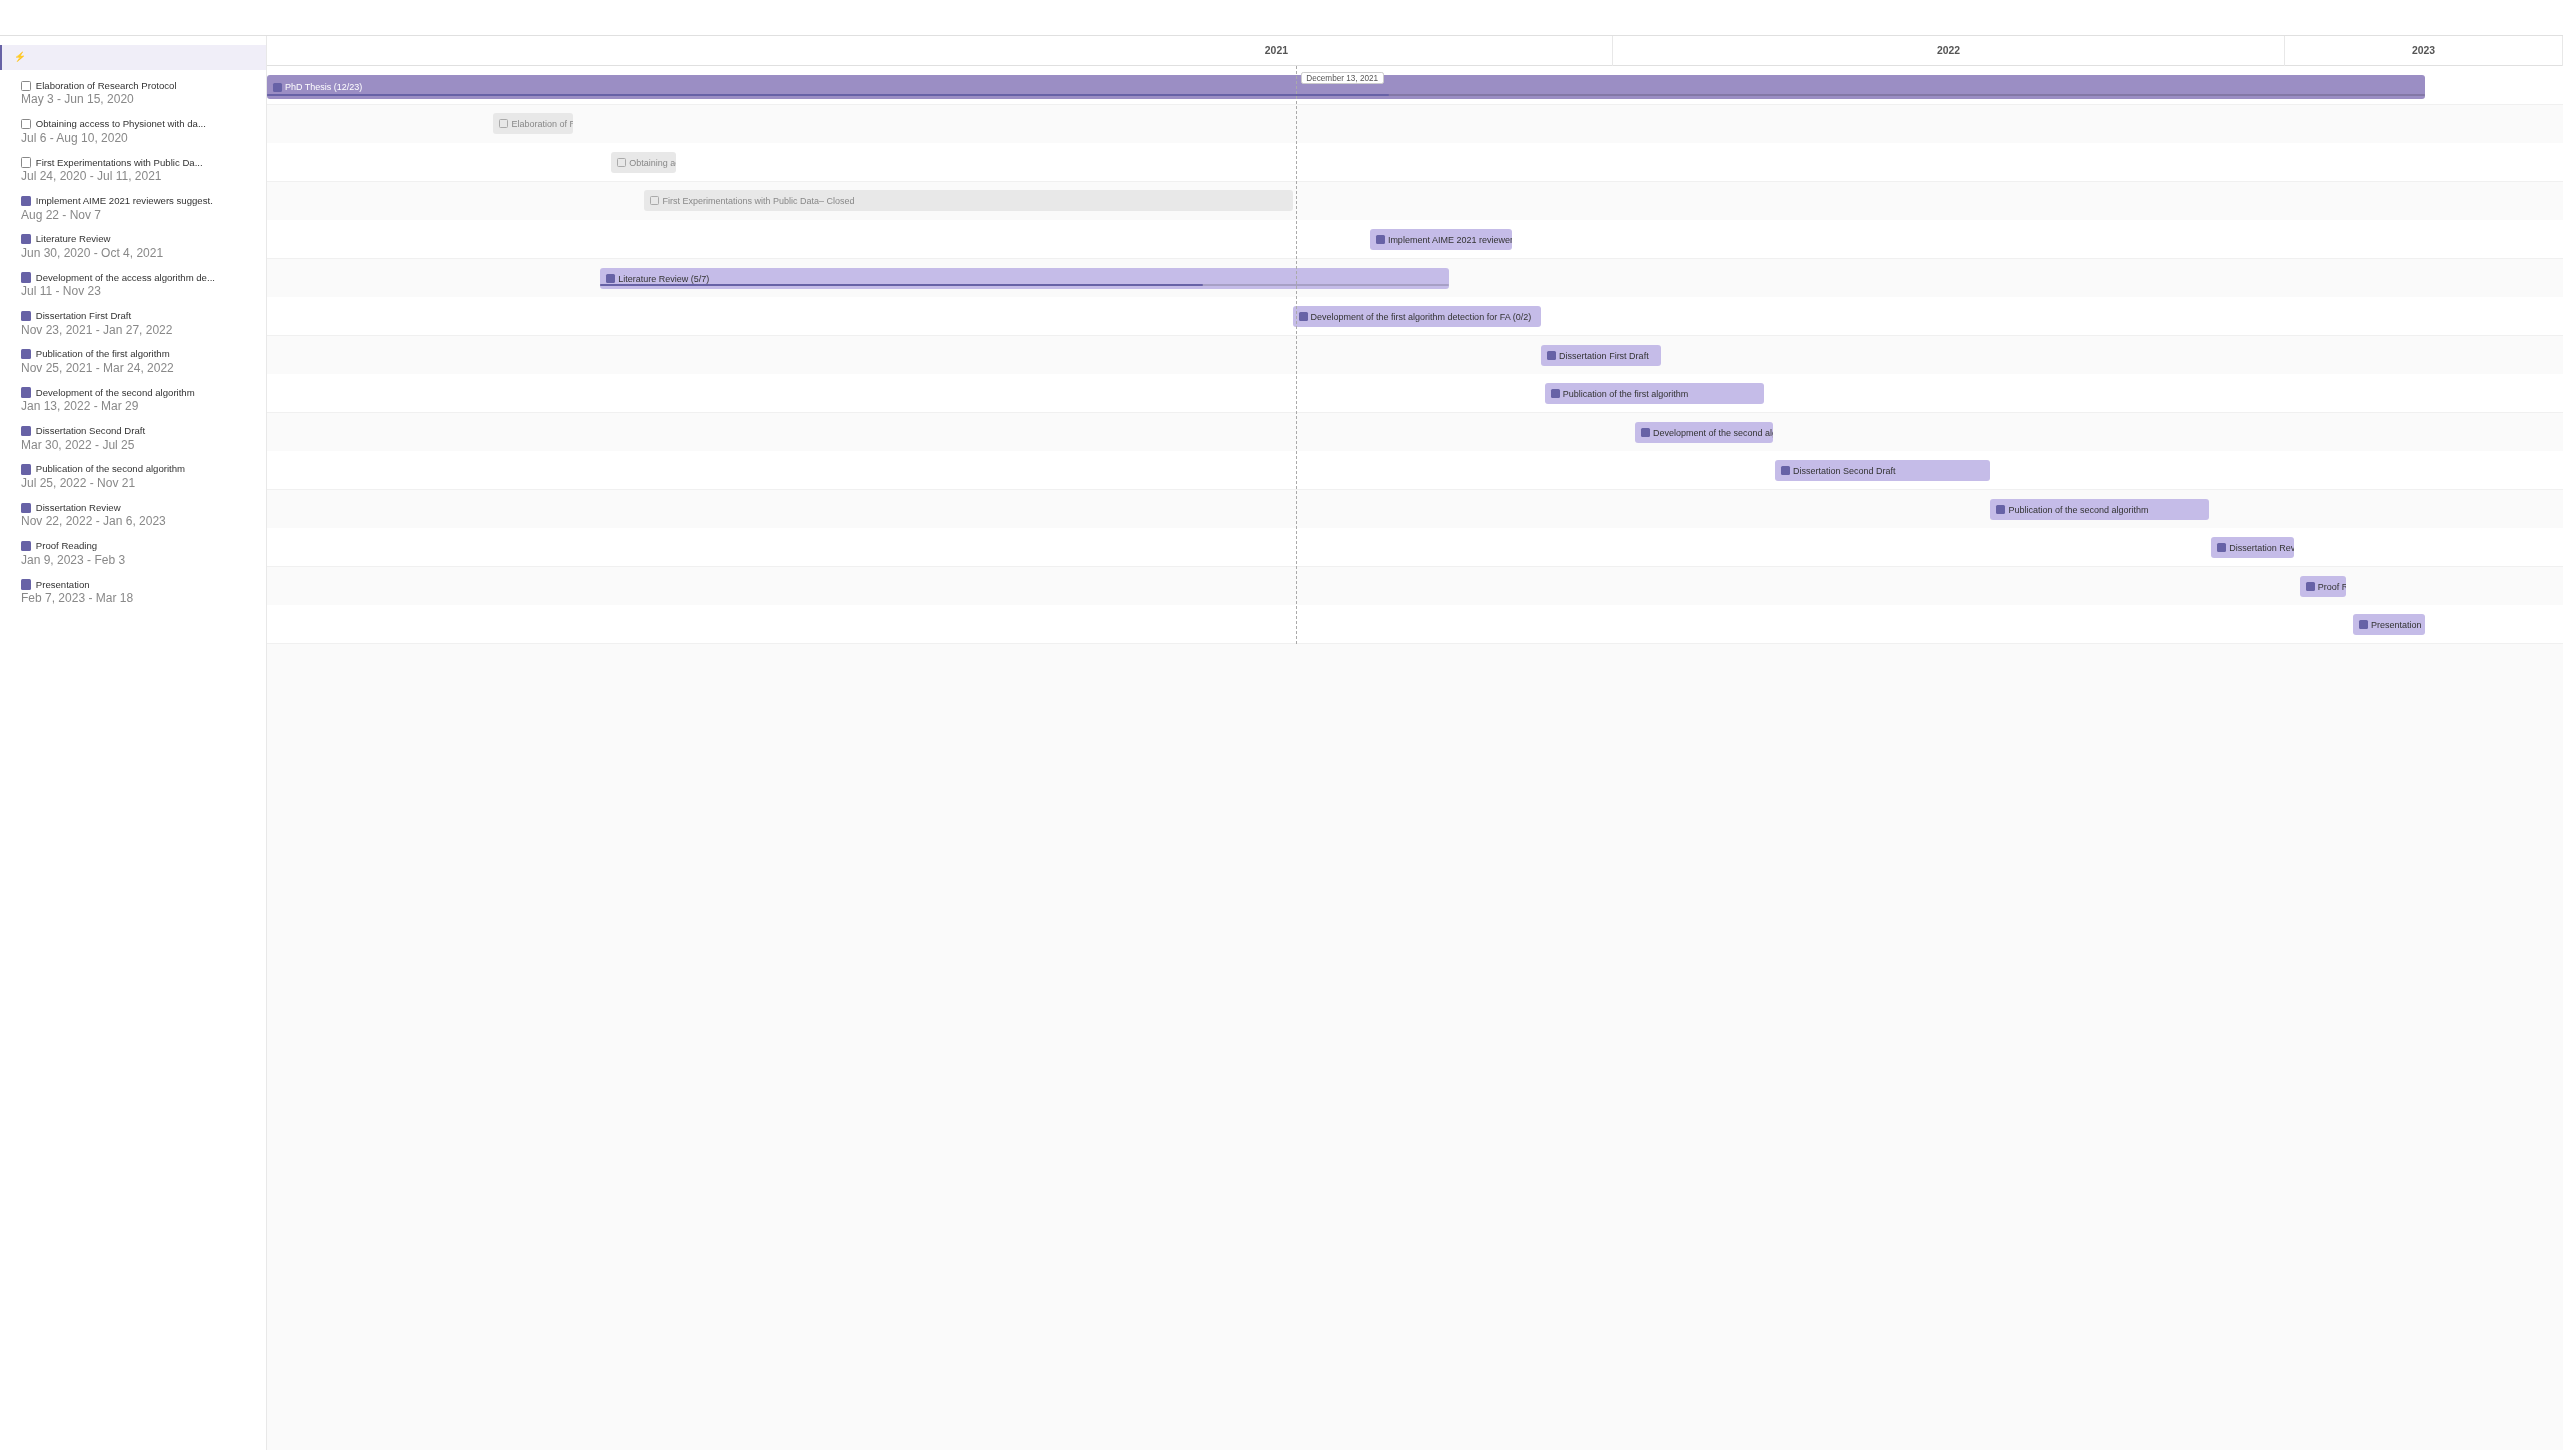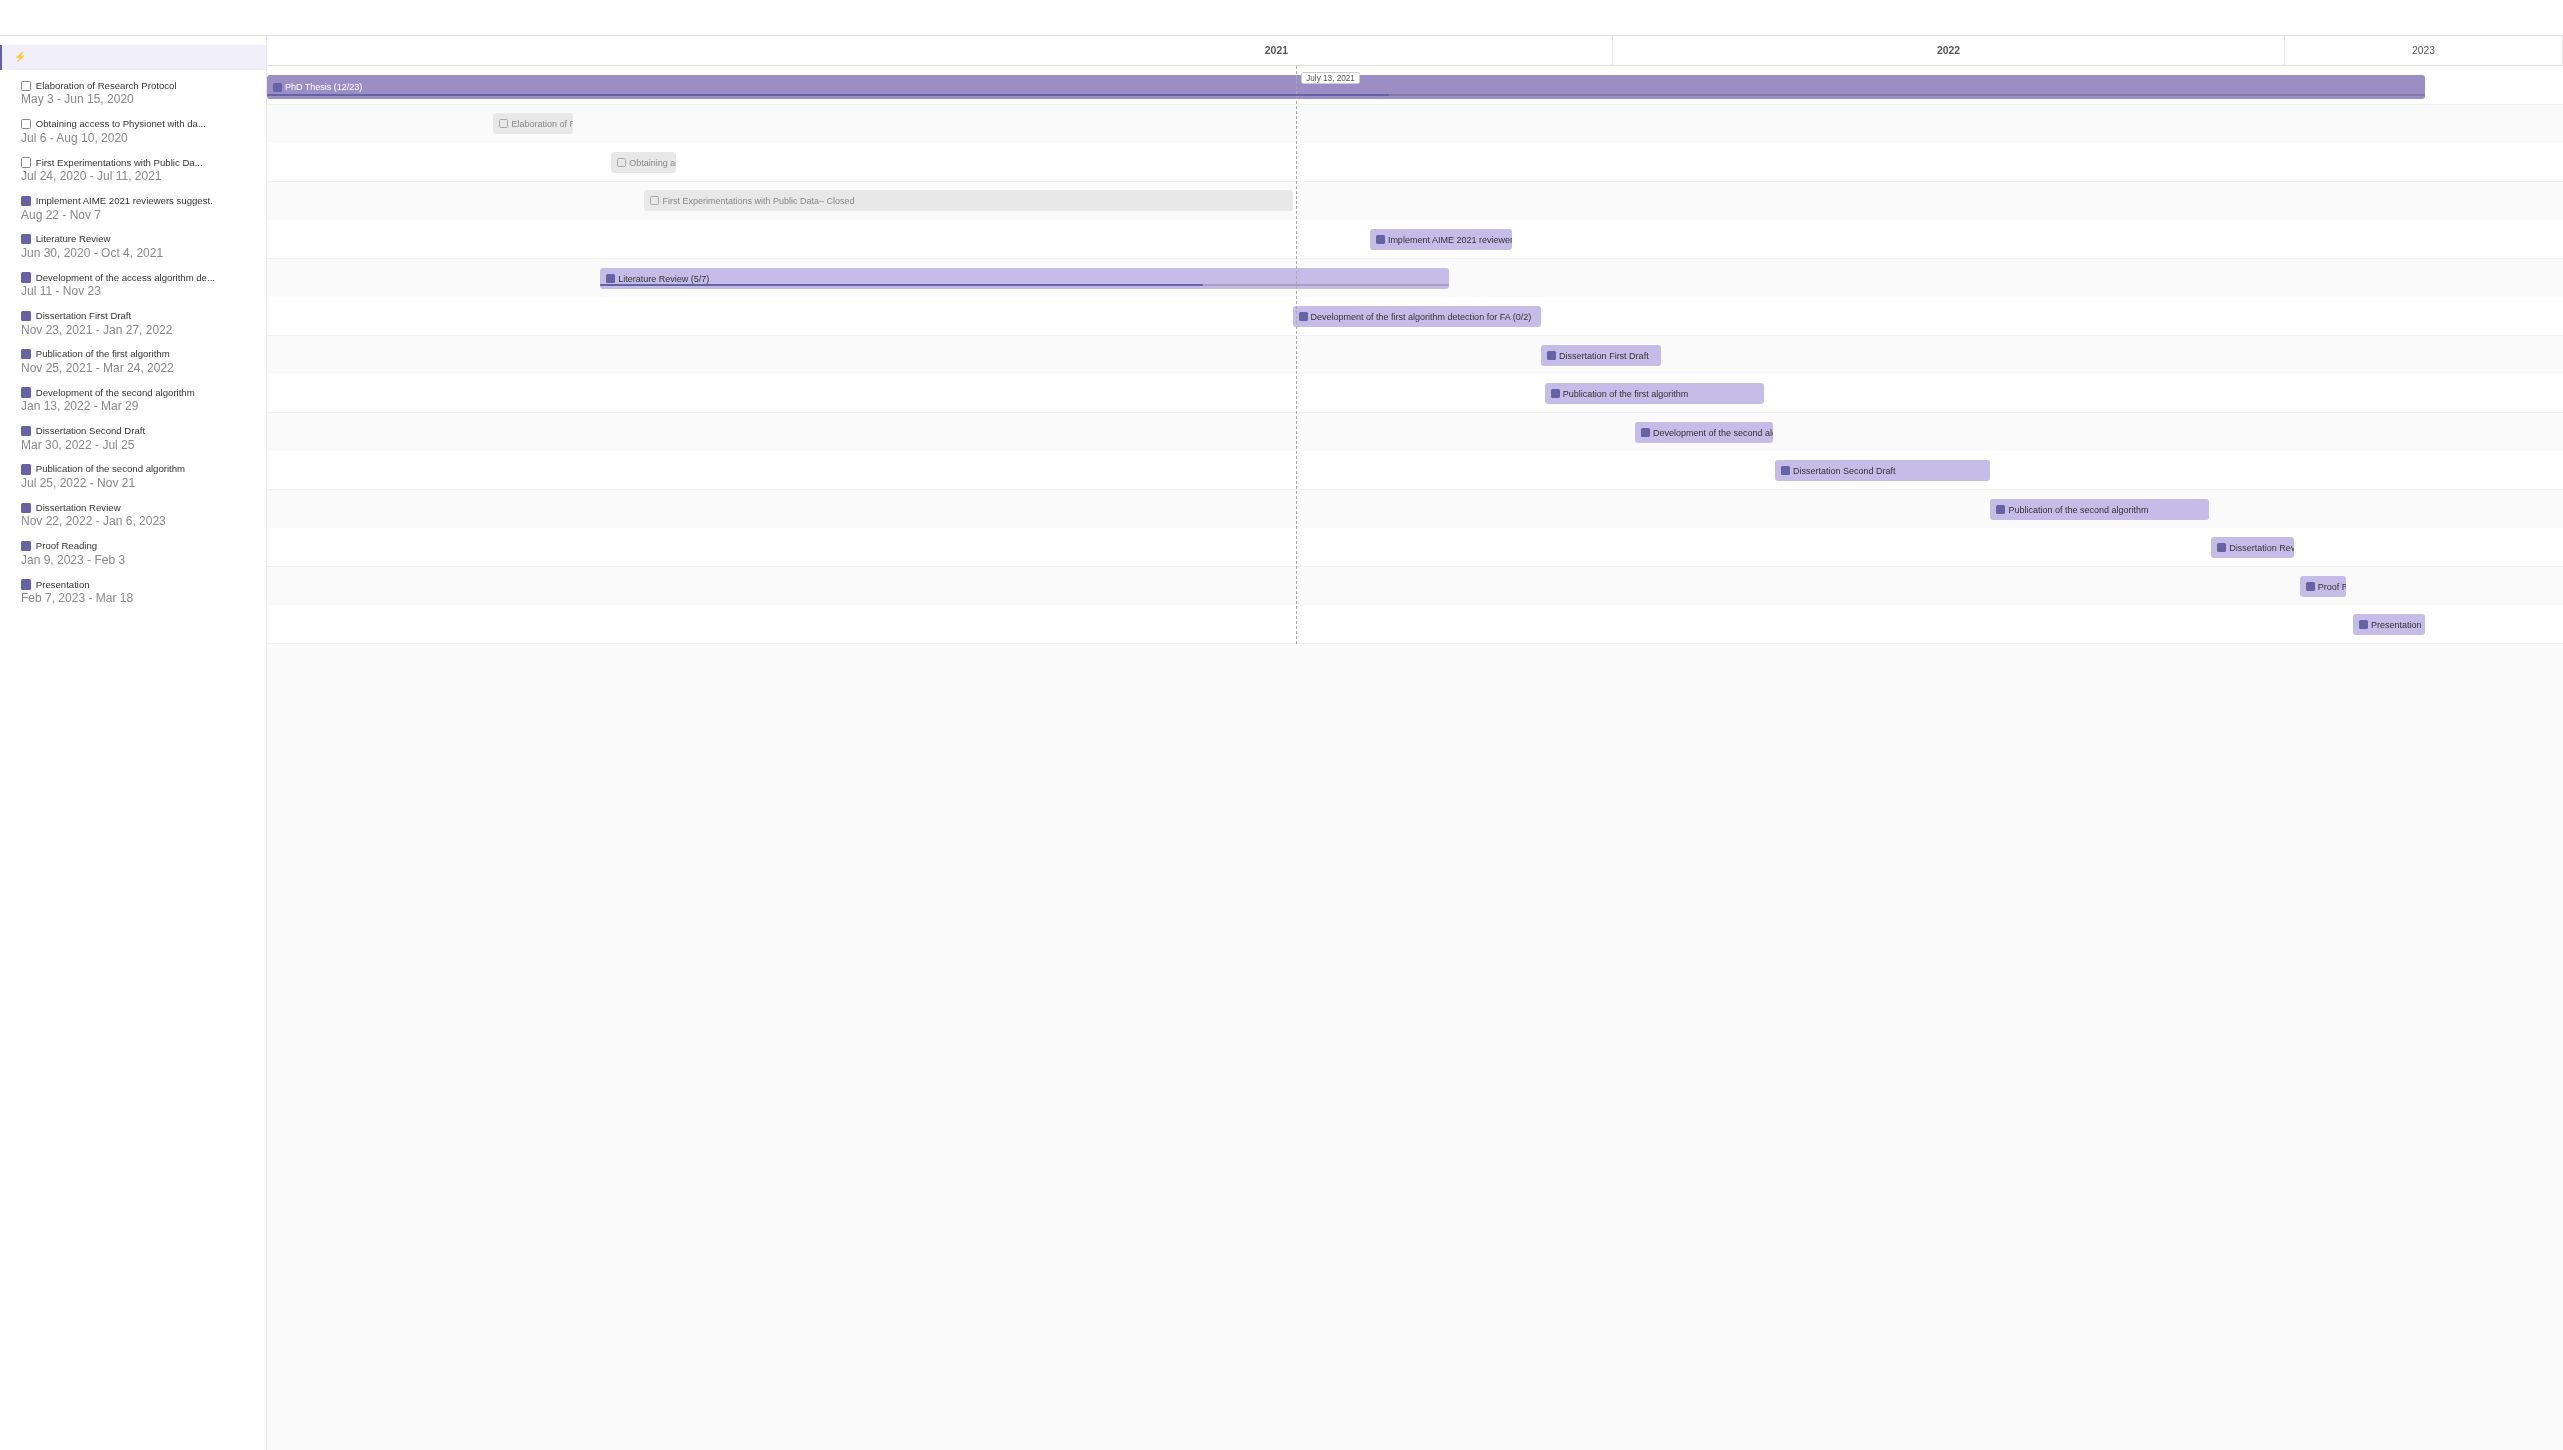--- a/index.html
+++ b/index.html
@@ -168,27 +168,27 @@
           </div>
         </div>
     </div>
 
     <div id="gantt">
       <div class="gantt-inner" style="position: relative; width: 100%; height: 100%;">
 
         <div class="gantt-header" style="position: sticky; top: 0px; background: rgb(255, 255, 255); z-index: 10; display: block; height: 30px; border-bottom: 0.7px solid rgb(224, 224, 224);">
             <div style="position: absolute; left: 29.3504%; width: 29.2702%; top: 0px; height: 30px; text-align: center; line-height: 30px; font-size: 10.4px; font-weight: 600; color: rgb(85, 85, 85); border-right: 0.7px solid rgb(232, 232, 232);">2021</div>
             <div style="position: absolute; left: 58.6207%; width: 29.2702%; top: 0px; height: 30px; text-align: center; line-height: 30px; font-size: 10.4px; font-weight: 600; color: rgb(85, 85, 85); border-right: 0.7px solid rgb(232, 232, 232);">2022</div>
-            <div style="position: absolute; left: 87.8909%; width: 12.1091%; top: 0px; height: 30px; text-align: center; line-height: 30px; font-size: 10.4px; font-weight: 400; color: rgb(85, 85, 85); border-right: 0.7px solid rgb(232, 232, 232);">2023</div>
+            <div style="position: absolute; left: 87.8909%; width: 12.1091%; top: 0px; height: 30px; text-align: center; line-height: 30px; font-size: 10.4px; font-weight: 700; color: rgb(85, 85, 85); border-right: 0.7px solid rgb(232, 232, 232);">2023</div>
           </div>
 
         <div class="gantt-body" id="gantt-body" style="height: 578px; position: relative;">
 
         <div class="today-line" style="left: 44.8276%;"></div>
-            <div class="today-label" style="left: 45.0276%; top: 6px;">July 13, 2021</div>
+            <div class="today-label" style="left: 45.0276%; top: 6px;">December 13, 2021</div>
             <div style="position: absolute; top: 0px; left: 0px; right: 0px; height: 39px; border-bottom: 0.7px solid rgb(240, 240, 240); background: rgb(255, 255, 255);"></div>
             <div style="position: absolute; top: 39px; left: 0px; right: 0px; height: 39px; border-bottom: 0.7px solid rgb(240, 240, 240); background: rgb(250, 250, 250);"></div>
             <div style="position: absolute; top: 77px; left: 0px; right: 0px; height: 39px; border-bottom: 0.7px solid rgb(240, 240, 240); background: rgb(255, 255, 255);"></div>
             <div style="position: absolute; top: 116px; left: 0px; right: 0px; height: 39px; border-bottom: 0.7px solid rgb(240, 240, 240); background: rgb(250, 250, 250);"></div>
             <div style="position: absolute; top: 154px; left: 0px; right: 0px; height: 39px; border-bottom: 0.7px solid rgb(240, 240, 240); background: rgb(255, 255, 255);"></div>
             <div style="position: absolute; top: 193px; left: 0px; right: 0px; height: 39px; border-bottom: 0.7px solid rgb(240, 240, 240); background: rgb(250, 250, 250);"></div>
             <div style="position: absolute; top: 231px; left: 0px; right: 0px; height: 39px; border-bottom: 0.7px solid rgb(240, 240, 240); background: rgb(255, 255, 255);"></div>
             <div style="position: absolute; top: 270px; left: 0px; right: 0px; height: 39px; border-bottom: 0.7px solid rgb(240, 240, 240); background: rgb(250, 250, 250);"></div>
             <div style="position: absolute; top: 308px; left: 0px; right: 0px; height: 39px; border-bottom: 0.7px solid rgb(240, 240, 240); background: rgb(255, 255, 255);"></div>
             <div style="position: absolute; top: 347px; left: 0px; right: 0px; height: 39px; border-bottom: 0.7px solid rgb(240, 240, 240); background: rgb(250, 250, 250);"></div>

